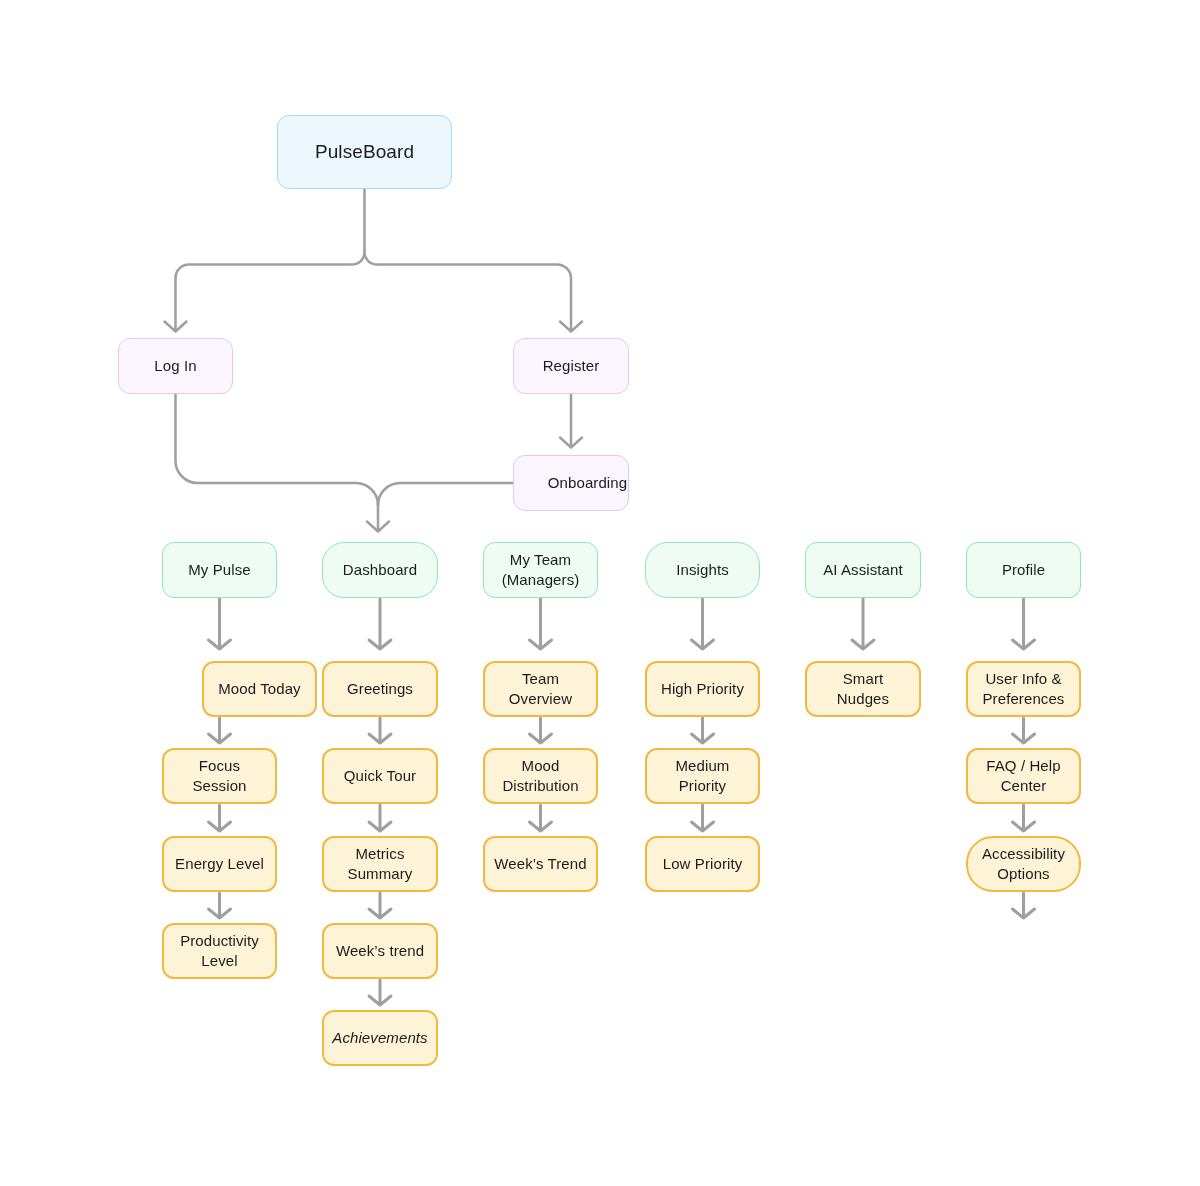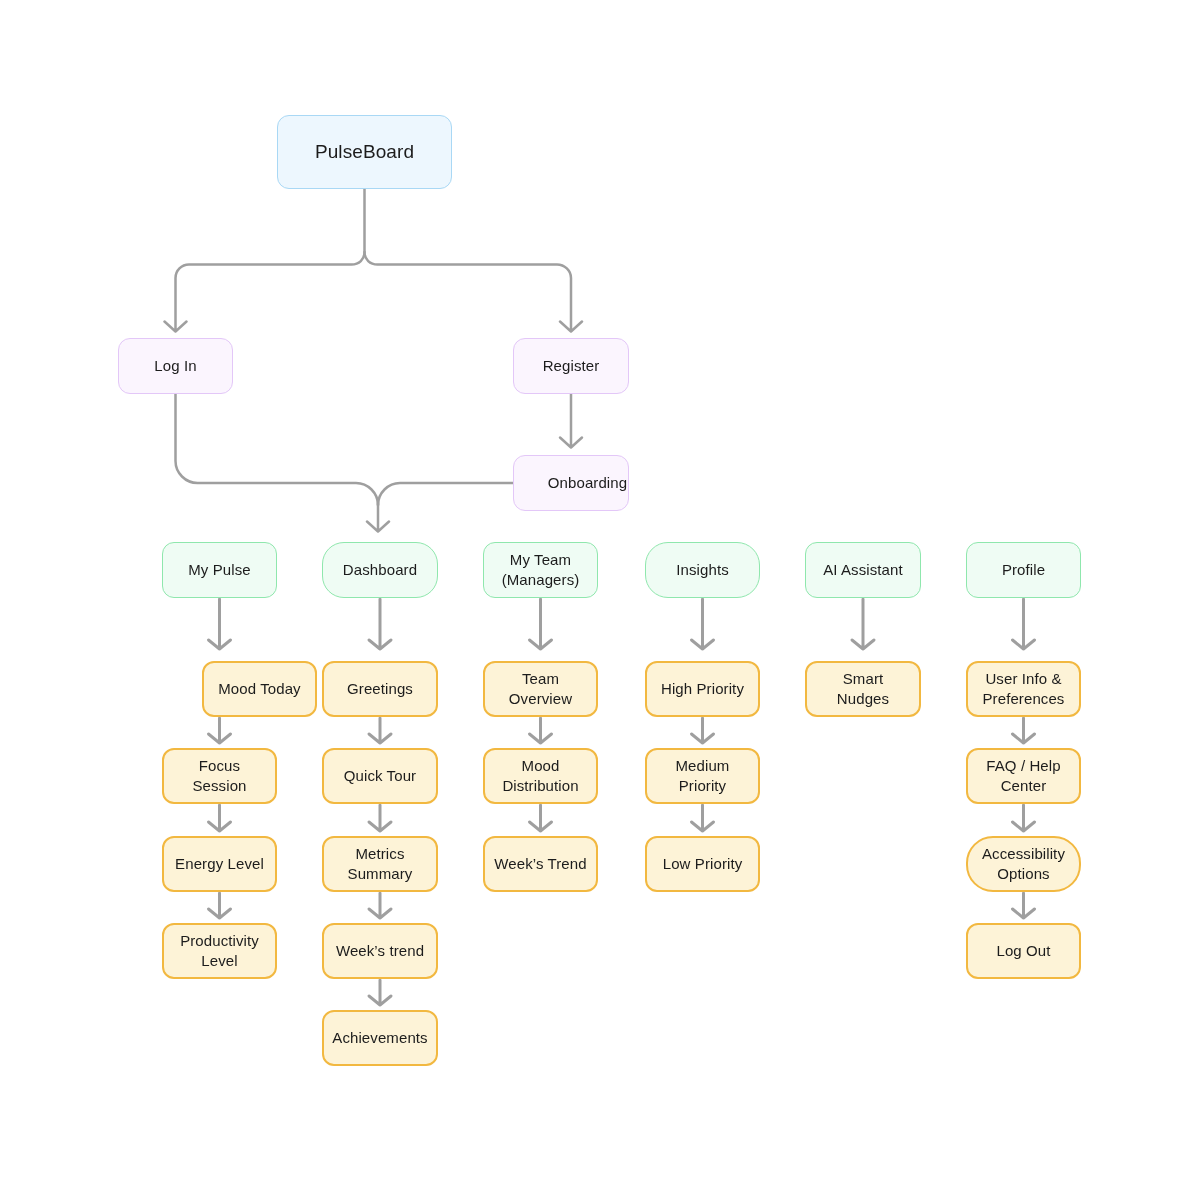--- a/index.html
+++ b/index.html
@@ -116,30 +116,29 @@
 
   <div class="node leaf" style="left:162px; top:661px; width:115px; height:56px;margin-left:40px;">Mood Today</div>
   <div class="node leaf" style="left:162px; top:748px; width:115px; height:56px;">Focus Session</div>
   <div class="node leaf" style="left:162px; top:836px; width:115px; height:56px;">Energy Level</div>
   <div class="node leaf" style="left:162px; top:923px; width:115px; height:56px;">Productivity Level</div>
 
   <div class="node leaf" style="left:322px; top:661px; width:116px; height:56px;">Greetings</div>
   <div class="node leaf" style="left:322px; top:748px; width:116px; height:56px;">Quick Tour</div>
   <div class="node leaf" style="left:322px; top:836px; width:116px; height:56px;">Metrics Summary</div>
   <div class="node leaf" style="left:322px; top:923px; width:116px; height:56px;">Week’s trend</div>
-  <div class="node leaf" style="left:322px; top:1010px; width:116px; height:56px;">Achievements</div>
+  <div class="node leaf" style="left:322px; top:1010px; width:116px; height:56px;font-style:italic;">Achievements</div>
 
   <div class="node leaf" style="left:483px; top:661px; width:115px; height:56px;">Team Overview</div>
   <div class="node leaf" style="left:483px; top:748px; width:115px; height:56px;">Mood Distribution</div>
   <div class="node leaf" style="left:483px; top:836px; width:115px; height:56px;">Week’s Trend</div>
 
   <div class="node leaf" style="left:645px; top:661px; width:115px; height:56px;">High Priority</div>
   <div class="node leaf" style="left:645px; top:748px; width:115px; height:56px;">Medium Priority</div>
   <div class="node leaf" style="left:645px; top:836px; width:115px; height:56px;">Low Priority</div>
 
   <div class="node leaf" style="left:805px; top:661px; width:116px; height:56px;">Smart Nudges</div>
 
   <div class="node leaf" style="left:966px; top:661px; width:115px; height:56px;">User Info &amp; Preferences</div>
   <div class="node leaf" style="left:966px; top:748px; width:115px; height:56px;">FAQ / Help Center</div>
   <div class="node leaf" style="left:966px; top:836px; width:115px; height:56px;border-radius:27px;">Accessibility Options</div>
-  <div class="node leaf" style="left:966px; top:923px; width:115px; height:56px;">Log Out</div>
 
 </div>
 
 </body></html>

